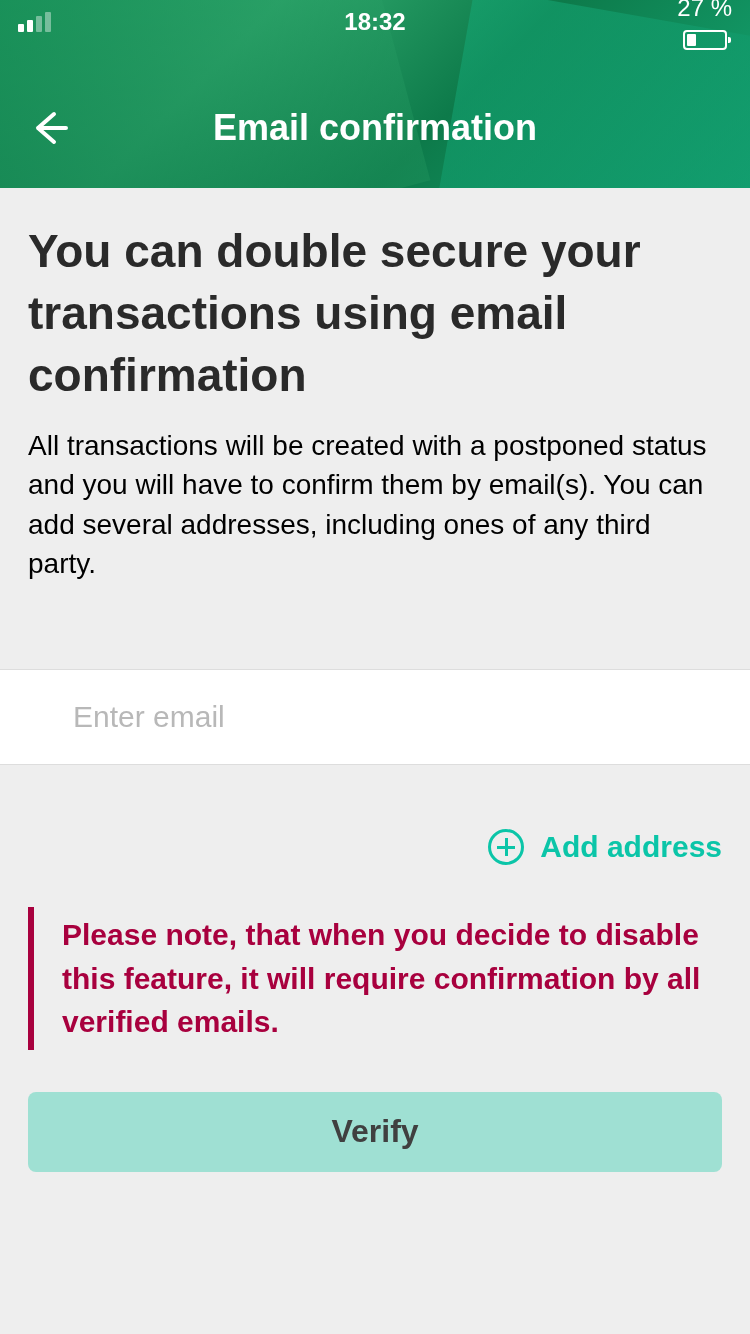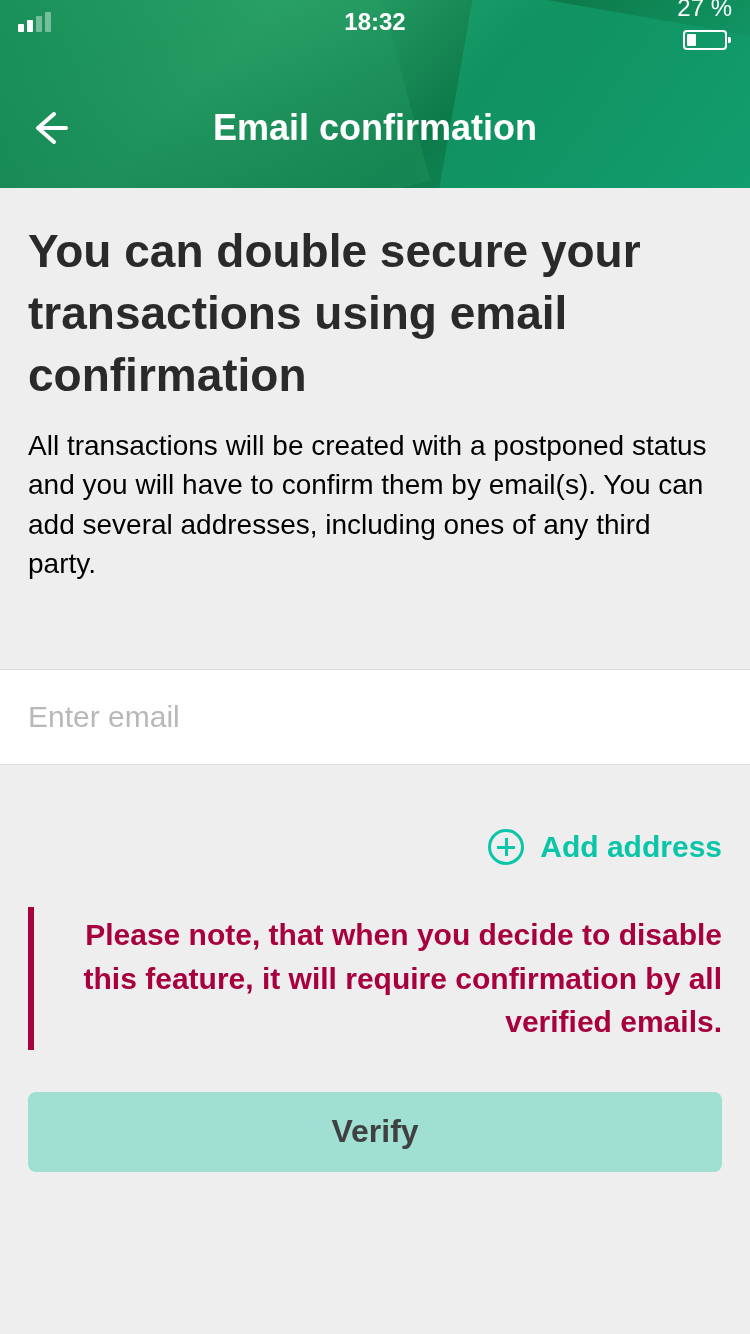--- a/index.html
+++ b/index.html
@@ -149,20 +149,21 @@
     .description {
       font-size: 28px;
       color: #000000;
       line-height: 1.4;
     }
     .input-wrapper {
       margin-top: 86px;
       background: white;
       border-top: 1px solid #ddd;
       border-bottom: 1px solid #ddd;
+      padding-left: 45px;
     }
     .email-input {
       width: 100%;
       border: none;
       padding: 30px 28px;
       font-size: 30px;
       color: #333;
       background: transparent;
       outline: none;
     }
@@ -202,21 +203,20 @@
       height: 3px;
     }
     .plus-icon::after {
       width: 3px;
       height: 18px;
     }
     .warning-box {
       margin: 42px 28px 0;
       border-left: 6px solid #a8003e;
       padding: 6px 0 6px 28px;
-      text-align: right;
     }
     .warning-text {
       color: #a8003e;
       font-size: 30px;
       font-weight: 700;
       line-height: 1.45;
     }
     .verify-button {
       margin: 42px 28px 0;
       width: calc(100% - 56px);

